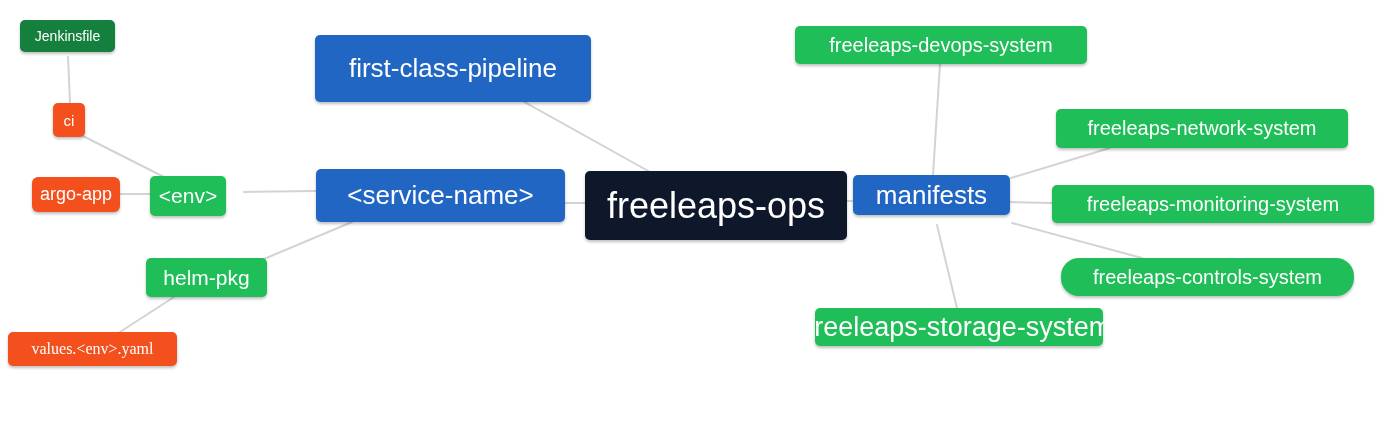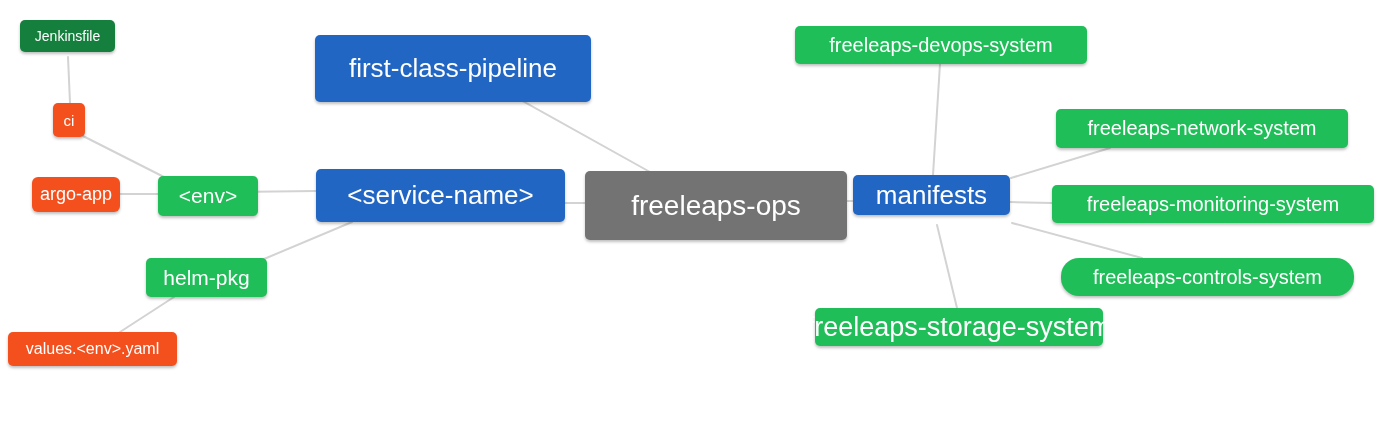--- a/index.html
+++ b/index.html
@@ -60,31 +60,31 @@
     <line class="edge" x1="1012" y1="223" x2="1142" y2="258" stroke="#D3D3D3"></line>
     <line class="edge" x1="937" y1="225" x2="957" y2="308" stroke="#D3D3D3"></line>
   </svg>
 
   <div class="node" style="left: 20px; top: 20px; width: 95px; height: 32px; font-size: 14px; background: #15803d;">Jenkinsfile</div>
 
   <div class="node" style="left: 53px; top: 103px; width: 32px; height: 34px; font-size: 15px; background: rgb(244, 80, 30);">ci</div>
 
   <div class="node" style="left: 32px; top: 177px; width: 88px; height: 35px; font-size: 18px; background: rgb(244, 80, 30); border-radius: 6px;">argo-app</div>
 
-  <div class="node" style="left: 158px; top: 176px; width: 100px; height: 40px; font-size: 21px; background: rgb(32, 190, 88);">&lt;env&gt;</div>
+  <div class="node" style="left: 150px; top: 176px; width: 76px; height: 40px; font-size: 21px; background: rgb(32, 190, 88);">&lt;env&gt;</div>
 
   <div class="node" style="left: 146px; top: 258px; width: 121px; height: 39px; font-size: 21px; background: rgb(32, 190, 88);">helm-pkg</div>
 
-  <div class="node" style="left: 8px; top: 332px; width: 169px; height: 34px; font-size: 16px; background: rgb(244, 80, 30);">values.&lt;env&gt;.yaml</div>
+  <div class="node" style="left: 8px; top: 332px; width: 169px; height: 34px; font-size: 16px; background: rgb(244, 80, 30); font-family: Liberation Serif, serif;">values.&lt;env&gt;.yaml</div>
 
   <div class="node" style="left: 315px; top: 35px; width: 276px; height: 67px; font-size: 26px; background: rgb(34, 102, 195);">first-class-pipeline</div>
 
   <div class="node" style="left: 316px; top: 169px; width: 249px; height: 53px; font-size: 26px; background: rgb(34, 102, 195);">&lt;service-name&gt;</div>
 
-  <div class="node" style="left: 585px; top: 171px; width: 262px; height: 69px; font-size: 28px; background: #737373;">freeleaps-ops</div>
+  <div class="node" style="left: 585px; top: 171px; width: 262px; height: 69px; font-size: 36px; background: #0f172a;">freeleaps-ops</div>
 
   <div class="node" style="left: 853px; top: 175px; width: 157px; height: 40px; font-size: 26px; background: rgb(34, 102, 195);">manifests</div>
 
   <div class="node" style="left: 795px; top: 26px; width: 292px; height: 38px; font-size: 20px; background: rgb(32, 190, 88);">freeleaps-devops-system</div>
 
   <div class="node" style="left: 1056px; top: 109px; width: 292px; height: 39px; font-size: 20px; background: rgb(32, 190, 88);">freeleaps-network-system</div>
 
   <div class="node" style="left: 1052px; top: 185px; width: 322px; height: 38px; font-size: 20px; background: rgb(32, 190, 88);">freeleaps-monitoring-system</div>
 
   <div class="node" style="left: 1061px; top: 258px; width: 293px; height: 38px; font-size: 20px; background: rgb(32, 190, 88); border-radius: 18px;">freeleaps-controls-system</div>

